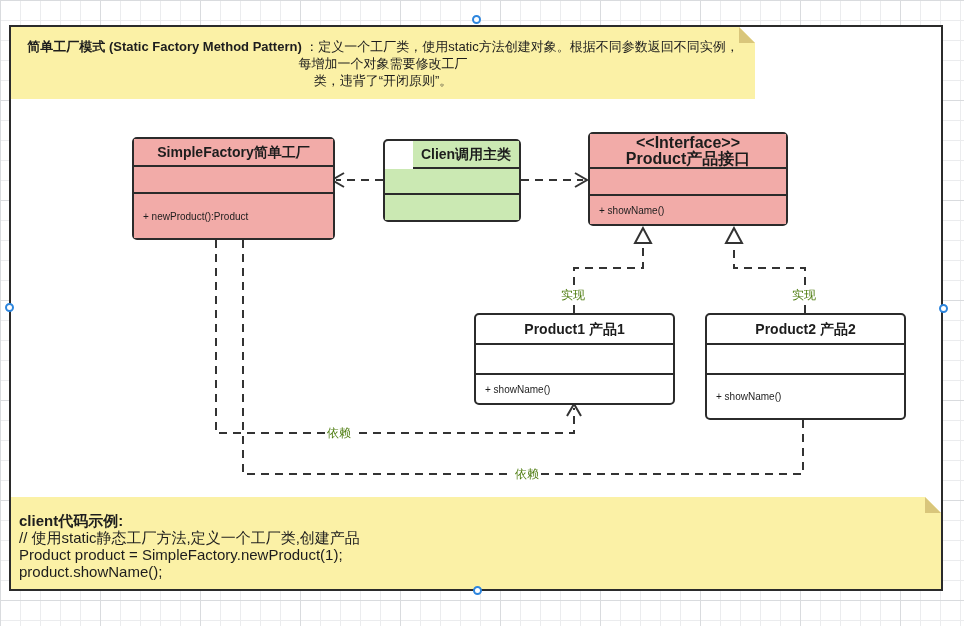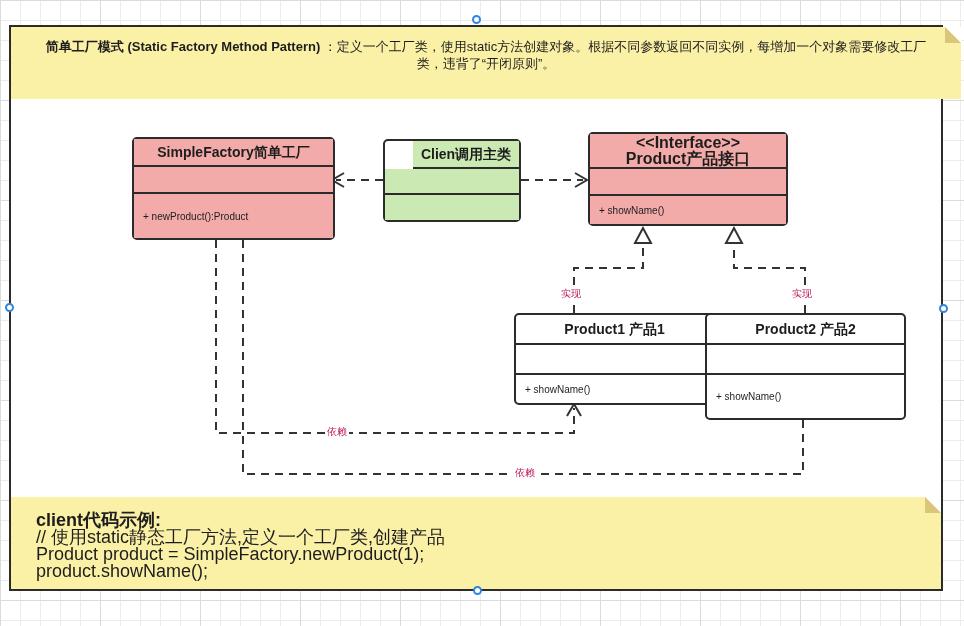--- a/index.html
+++ b/index.html
@@ -15,25 +15,25 @@
       linear-gradient(90deg, #d9dbde 1px, transparent 1px),
       linear-gradient(#ebecee 1px, transparent 1px),
       linear-gradient(90deg, #ebecee 1px, transparent 1px);
     background-size:100px 100px,100px 100px,20px 20px,20px 20px;
   }
   
   .canvas-rect{position:absolute;left:9px;top:25px;width:934px;height:566px;
     background:#fff;border:2px solid var(--stroke);}
   
   .note{position:absolute;background:var(--note-bg);}
-  .note-top{left:11px;top:27px;width:950px;height:72px;text-align:center;
+  .note-top{left:11px;top:27px;width:744px;height:72px;text-align:center;
     font-size:13px;line-height:17px;padding:11px 14px 0 14px;}
   .note-top .b{font-weight:bold;}
   .note-bottom{left:11px;top:497px;width:930px;height:92px;
-    font-size:18px;line-height:17px;padding:15px 0 0 25px;text-align:left;}
+    font-size:15px;line-height:17px;padding:15px 0 0 8px;text-align:left;}
   .note-bottom .b{font-weight:bold;}
   .fold-white,.fold-dark{position:absolute;top:0;right:0;width:16px;height:16px;}
   .fold-white{background:#fff;clip-path:polygon(0 0,100% 0,100% 100%);}
   .fold-dark{background:var(--note-fold);clip-path:polygon(0 0,100% 100%,0 100%);}
   
   .uml{position:absolute;border:2px solid var(--stroke);border-radius:5px;
     background:#fff;display:flex;flex-direction:column;}
   .uml .c-title{display:flex;flex-direction:column;align-items:center;justify-content:center;
     font-weight:bold;font-size:14px;border-bottom:2px solid var(--stroke);line-height:16px;}
   .uml .c-mid{border-bottom:2px solid var(--stroke);}
@@ -42,29 +42,29 @@
   .green{background:var(--class-green);}
   #box-factory{left:132px;top:137px;width:203px;height:103px;}
   #box-factory .c-title{flex:0 0 28px;}
   #box-factory .c-mid{flex:0 0 27px;}
   #box-client{left:383px;top:139px;width:138px;height:83px;}
   #box-client .c-title{flex:0 0 28px;margin-left:28px;}
   #box-client .c-mid{flex:0 0 26px;}
   #box-interface{left:588px;top:132px;width:200px;height:94px;}
   #box-interface .c-title{flex:0 0 35px;font-size:16px;}
   #box-interface .c-mid{flex:0 0 27px;}
-  #box-product1{left:474px;top:313px;width:201px;height:92px;margin-left:40px;}
+  #box-product1{left:474px;top:313px;width:201px;height:92px;}
   #box-product2{left:705px;top:313px;width:201px;height:107px;}
   #box-product1 .c-title,#box-product2 .c-title{flex:0 0 30px;}
   #box-product1 .c-mid,#box-product2 .c-mid{flex:0 0 30px;}
   
   #wires{position:absolute;left:0;top:0;width:964px;height:626px;pointer-events:none;}
   
-  .edge-label{position:absolute;font-size:10px;background:#fff;padding:0 2px;
-    color:#be185d;white-space:nowrap;}
+  .edge-label{position:absolute;font-size:12px;background:#fff;padding:0 2px;
+    color:#4d7c0f;white-space:nowrap;}
   #lbl-realize1{left:559px;top:287px;}
   #lbl-realize2{left:790px;top:287px;}
   #lbl-depend1{left:325px;top:425px;}
   #lbl-depend2{left:513px;top:466px;}
   
   .handle{position:absolute;width:9px;height:9px;border-radius:50%;
     background:#fff;border:2px solid var(--handle-blue);}
   #handle-top{left:472px;top:15px;}
   #handle-bottom{left:473px;top:586px;}
   #handle-left{left:5px;top:303px;}

